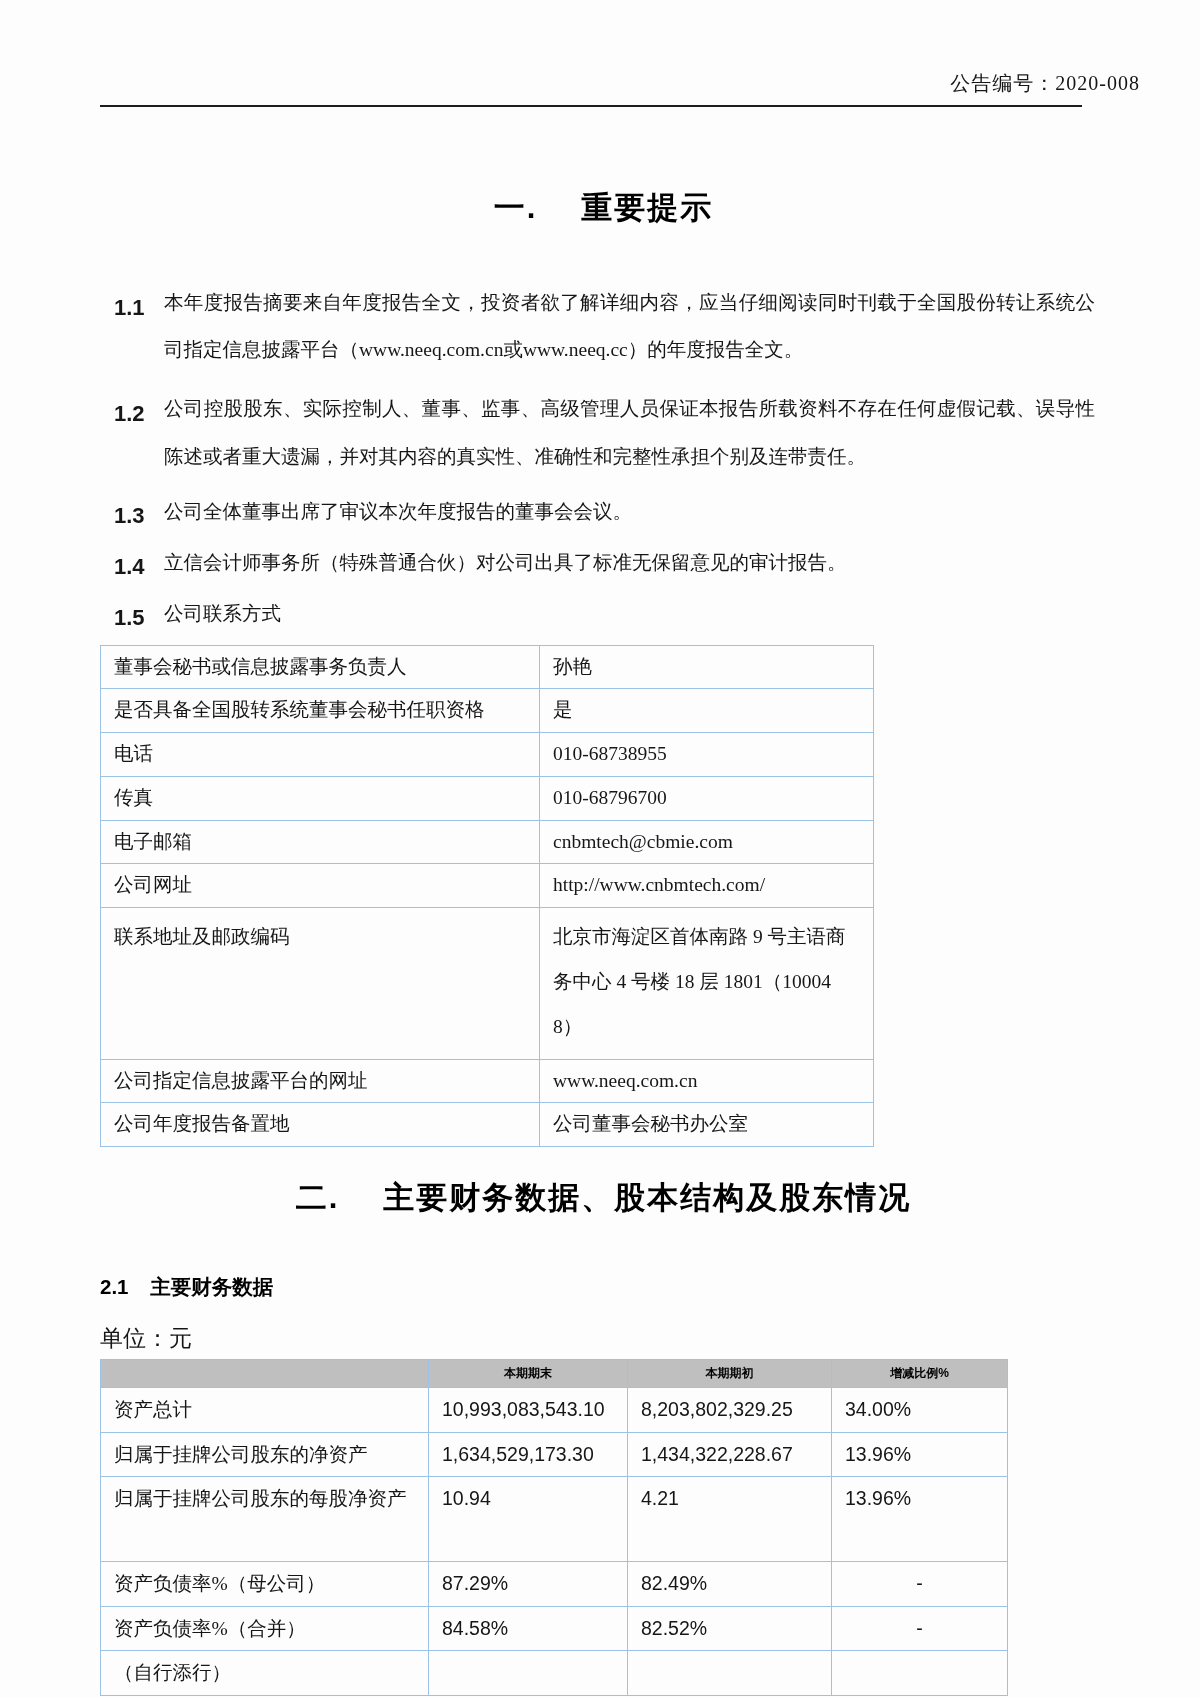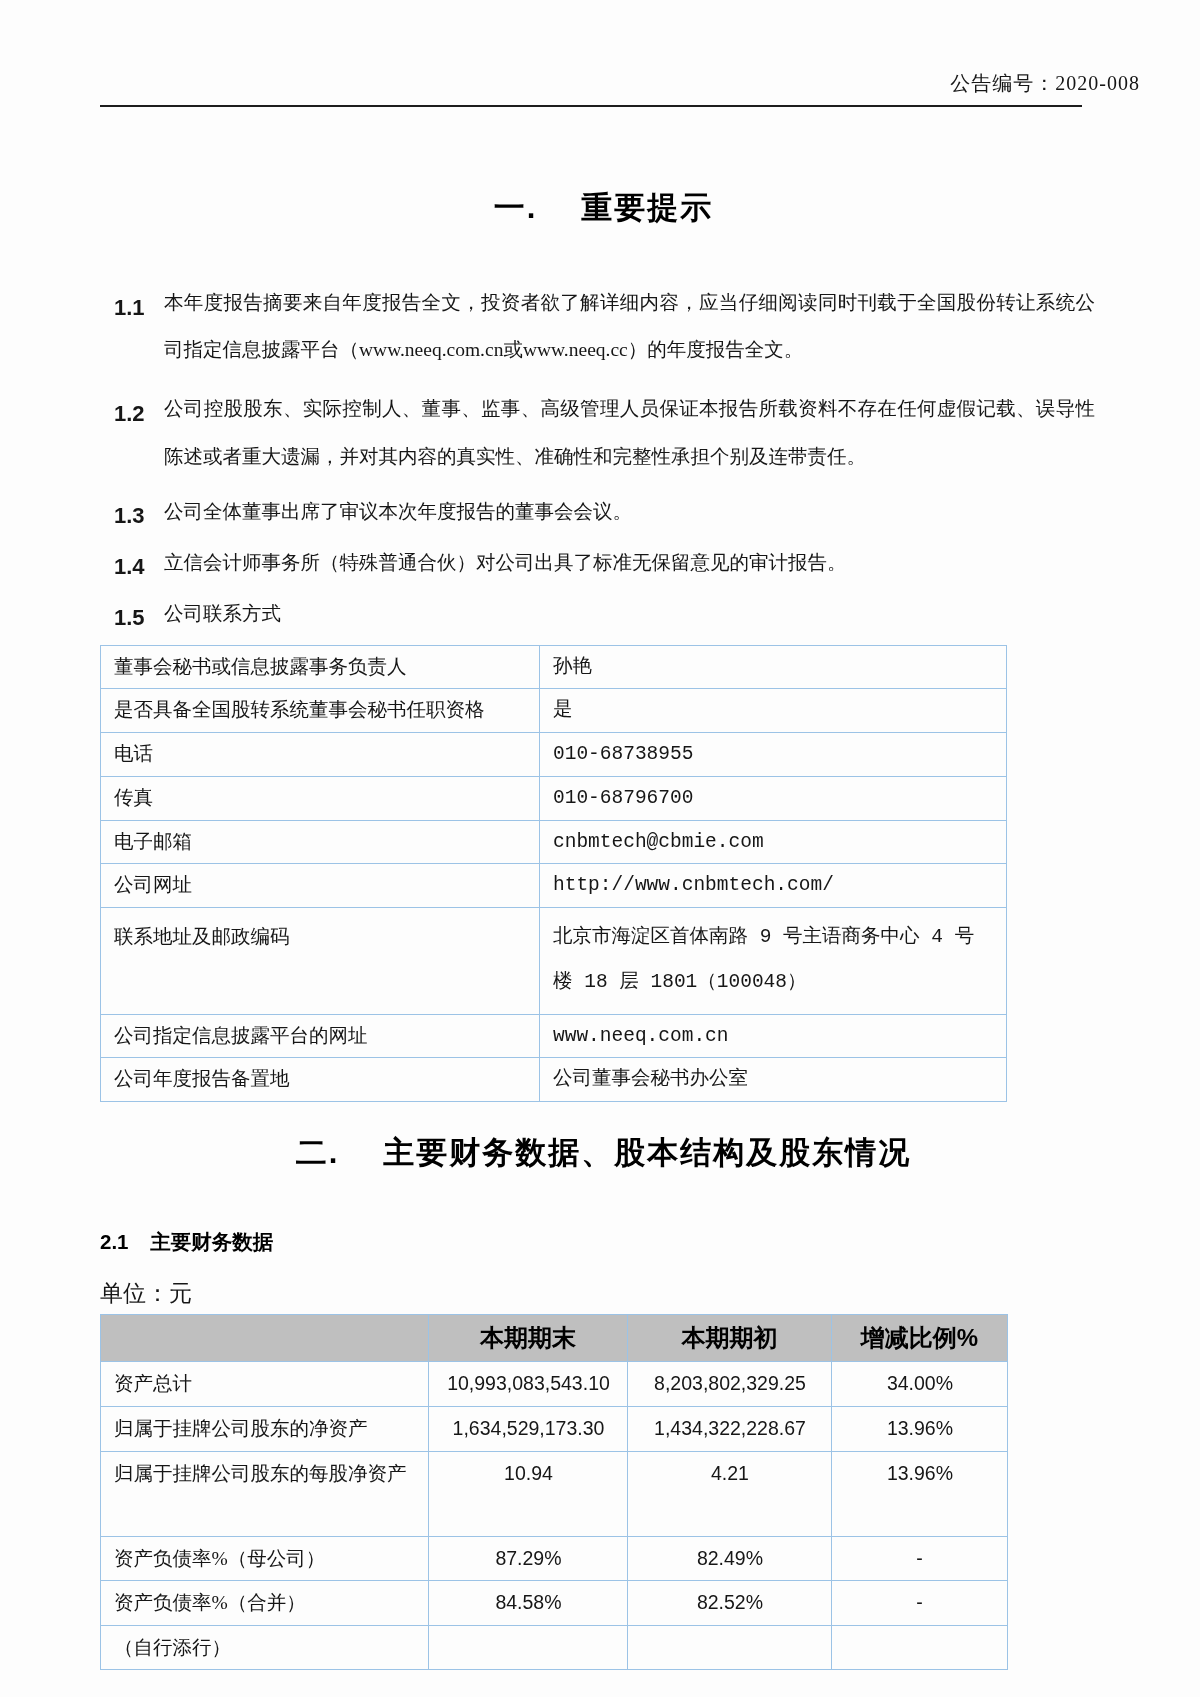--- a/index.html
+++ b/index.html
@@ -50,64 +50,64 @@
     position:absolute; left:14px; top:2px;
     font-family:"Liberation Sans","DejaVu Sans",sans-serif;
     font-weight:bold; font-size:22px;
   }
   .item p{ margin:12px; }
   .item.single{ line-height:2.0; margin-bottom:1px; }
   
   table{ border-collapse:collapse; table-layout:fixed; }
   .contact-table{
     margin-top:12px;
-    width:907px;
+    width:774px;
     font-size:19.5px;
   }
   .contact-table td{
     border:1px solid #9cc3e6;
     padding:4px 13px;
     line-height:1.78;
     vertical-align:top;
     word-break:break-all;
   }
   .contact-table td.c-label{ width:412px; }
-  .contact-table td.c-value{ font-family:Liberation Mono, monospace; }
+  .contact-table td.c-value{ font-family:Liberation Serif, serif; }
   .contact-table tr.tall td{ line-height:2.3; padding-top:7px; padding-bottom:9px; }
   
   .subsec{
     margin-top:54px;
     font-family:"Liberation Sans","DejaVu Sans",sans-serif;
     font-weight:bold; font-size:20.5px; color:#000;
   }
   .subsec .ss-num{ margin-right:16px; }
   .unit-label{ margin-top:22px; font-size:23px; }
   
   .finance-table{
     margin-top:5px;
     width:907px;
     font-size:19.5px;
   }
   .finance-table th{
     background:#bfbfbf;
     border:1px solid #9cc3e6;
     font-family:"Liberation Sans","DejaVu Sans",sans-serif;
-    font-weight:bold; font-size:24px; color:#000;
+    font-weight:bold; font-size:12px; color:#000;
     text-align:center;
     padding:4px 8px;
     line-height:1.6;
   }
   .finance-table td{
     border:1px solid #9cc3e6;
     padding:5px 13px;
     line-height:1.72;
     vertical-align:top;
   }
   .finance-table td.c-num{
-    text-align:center;
+    text-align:left;
     font-family:"Liberation Sans","DejaVu Sans",sans-serif;
     padding-right:12px;
   }
   .finance-table tr.tall-row td{ height:74px; }
   .finance-table td.dash{ text-align:center; padding-right:13px; }
 </style>
 </head>
 <body>
 
 <div class="page">

